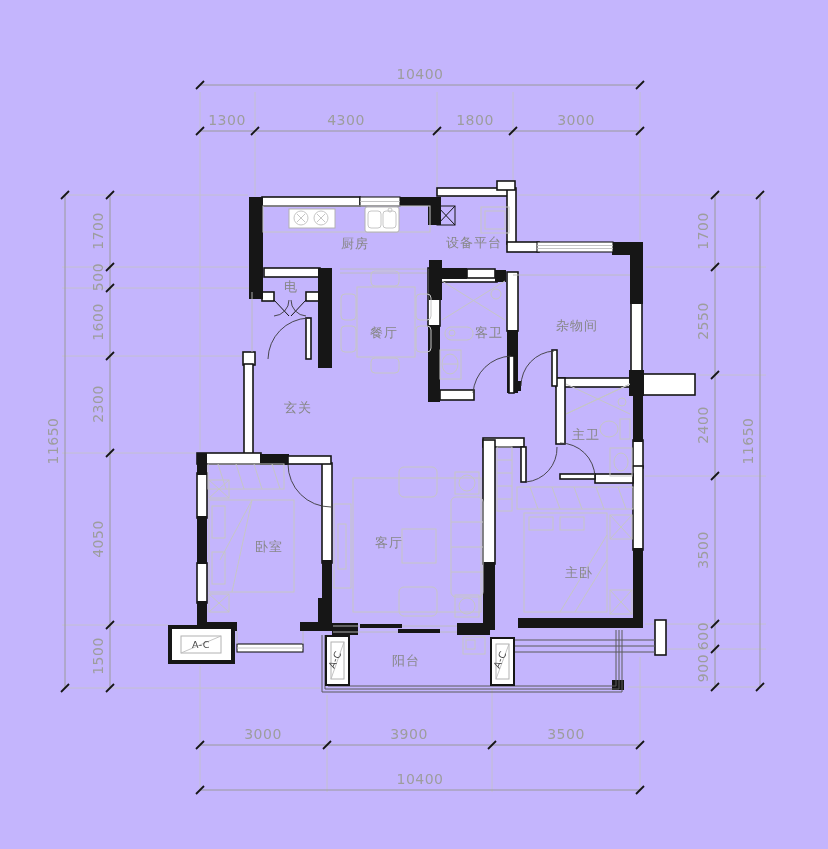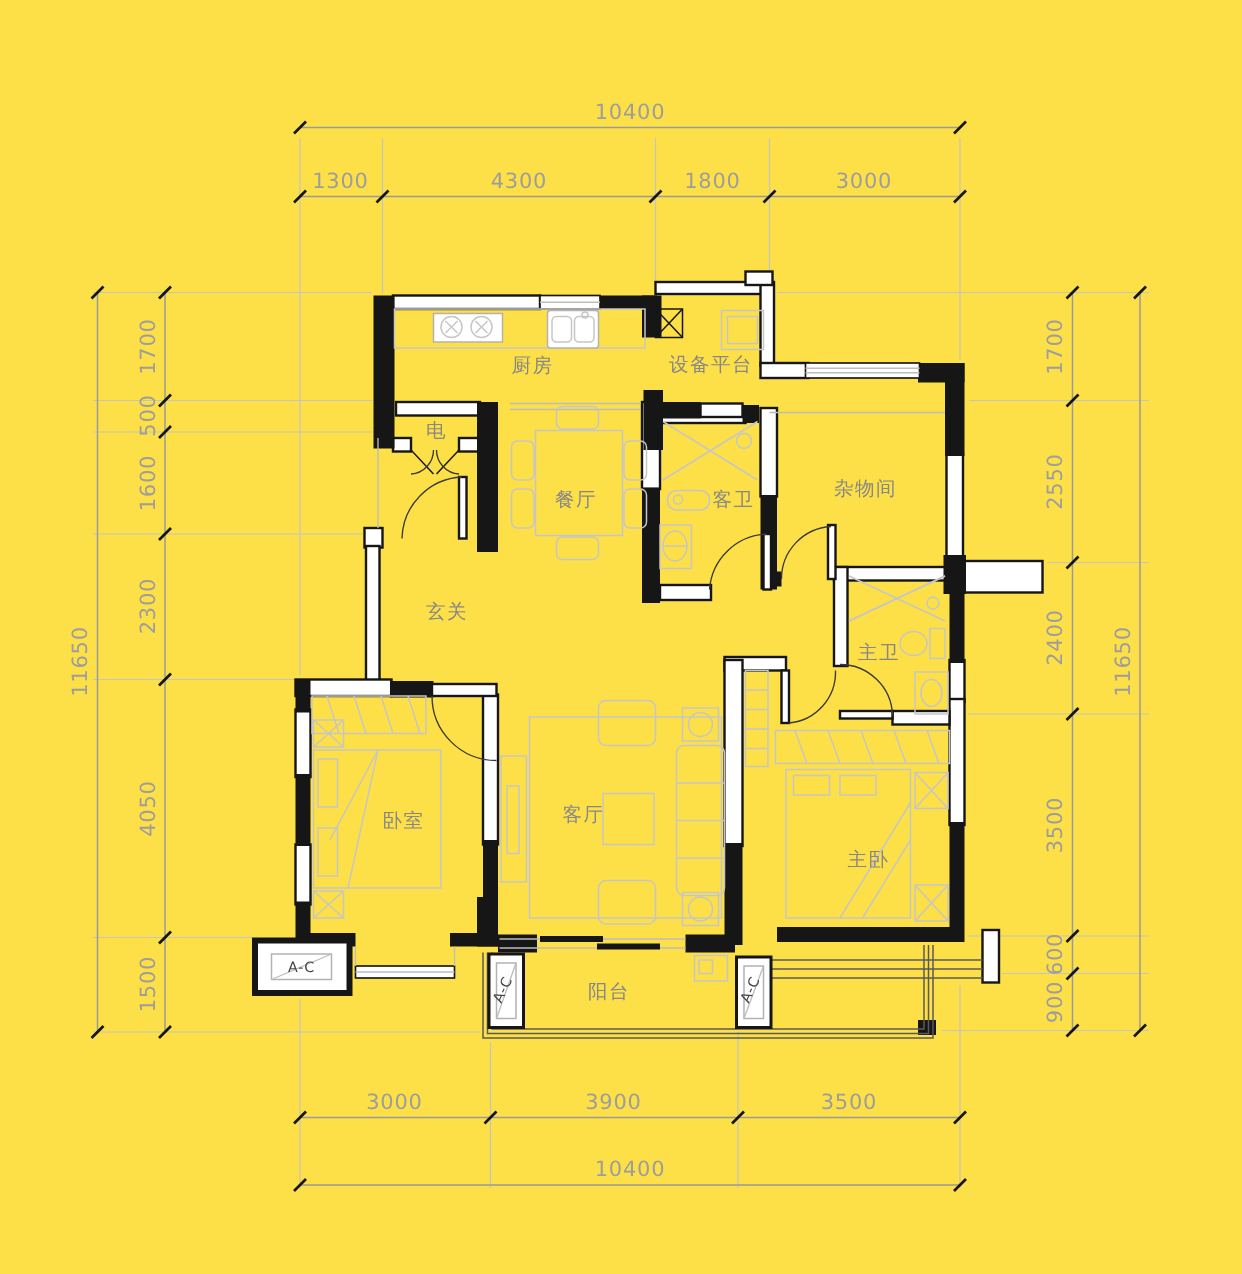--- a/index.html
+++ b/index.html
@@ -1,16 +1,16 @@
 <!DOCTYPE html>
 <html><head>
 <meta charset="utf-8">
 <style>
   html,body{margin:0;padding:0;background:#fff;}
-  .canvas{width:828px;height:849px;background:#fde047;position:relative;overflow:hidden;}
+  .canvas{width:828px;height:849px;background:#c4b5fd;position:relative;overflow:hidden;}
   svg{display:block;font-family:"DejaVu Sans",sans-serif;}
   .dl{stroke:#9a9a9a;stroke-width:1;fill:none}
   .ext{stroke:#c4c4c4;stroke-width:0.8;fill:none}
   .tick{stroke:#151515;stroke-width:1.8;fill:none}
   .dt{fill:#9d9d9d;font-size:14px;letter-spacing:0.5px}
   .rl{fill:#878787;font-size:13px;letter-spacing:1px}
   .wb{fill:#161616;stroke:none}
   .wo{fill:#ffffff;stroke:#161616;stroke-width:1.6}
   .win{fill:#ffffff;stroke:#161616;stroke-width:1.1}
   .thin{stroke:#161616;stroke-width:1;fill:none}

